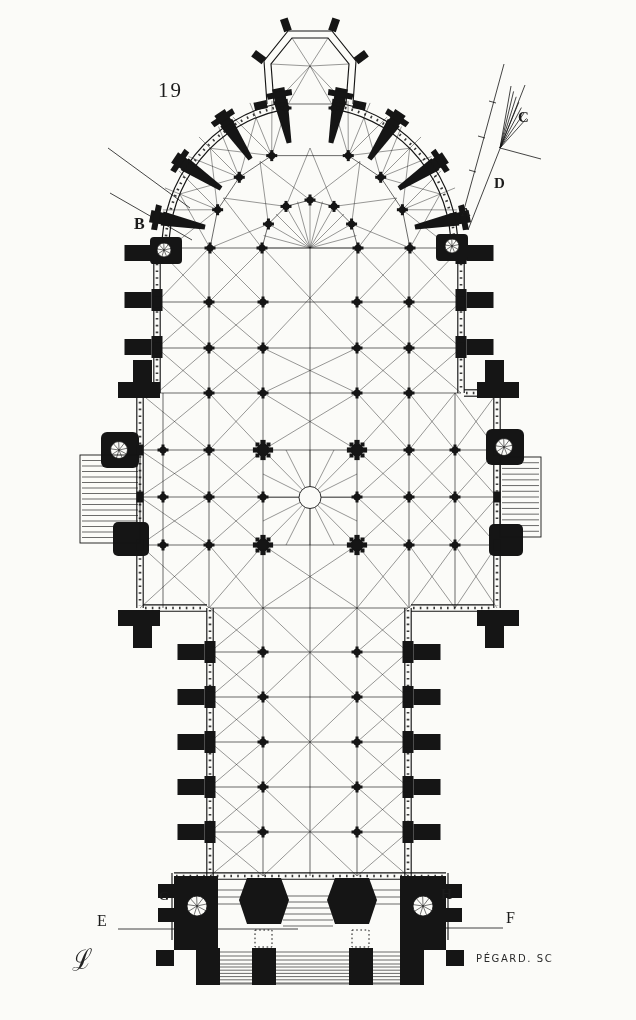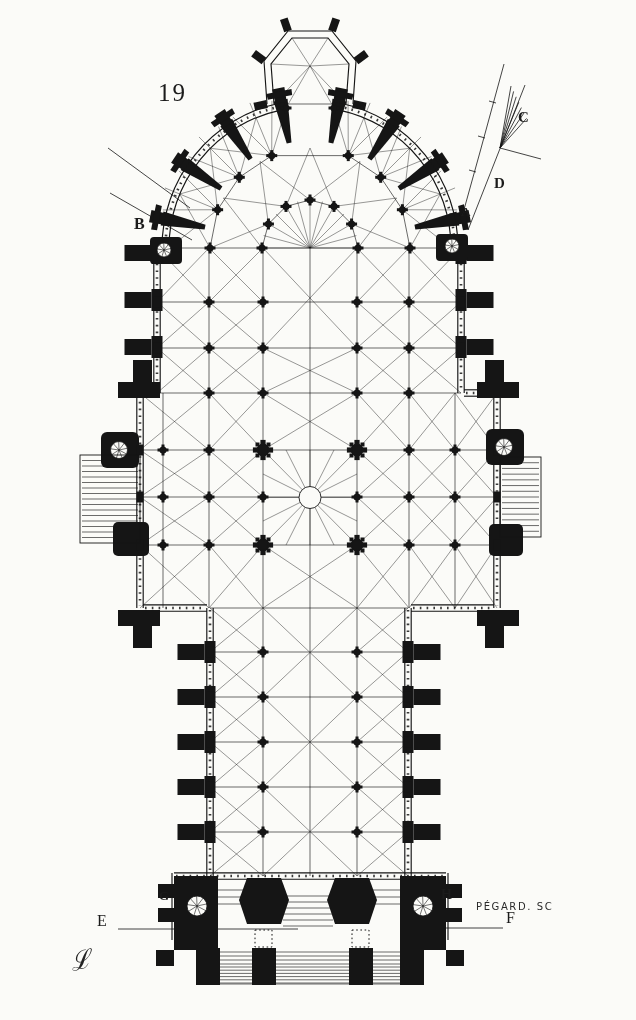--- a/index.html
+++ b/index.html
@@ -1,29 +1,29 @@
 <!DOCTYPE html>
 <html><head>
 <meta charset="utf-8">
 <style>
   html,body{margin:0;padding:0;background:#dedcd6;}
   .page{position:relative;width:636px;height:1020px;background:#fbfbf8;
         font-family:"Liberation Serif","DejaVu Serif",serif;overflow:hidden;}
   svg{position:absolute;left:0;top:0;}
   .lbl{position:absolute;color:#1b1b1b;line-height:1;white-space:nowrap;}
-  .fig{left:158px;top:80px;font-size:25px;letter-spacing:2px;}
+  .fig{left:158px;top:80px;font-size:21px;letter-spacing:2px;}
   .lA{left:461px;top:205px;font-size:13px;font-weight:bold;}
   .lB{left:134px;top:216px;font-size:16px;font-weight:bold;}
   .lC{left:518px;top:110px;font-size:15px;font-weight:bold;}
   .lD{left:494px;top:176px;font-size:15px;font-weight:bold;}
   .lE{left:97px;top:913px;font-size:16px;}
   .lF{left:506px;top:910px;font-size:16px;}
   .lG{left:159px;top:889px;font-size:13px;font-weight:bold;}
   .lH{left:441px;top:888px;font-size:14px;font-weight:bold;}
-  .sig{left:476px;top:902px;font-size:10px;letter-spacing:1.6px;
+  .sig{left:476px;top:954px;font-size:10px;letter-spacing:1.6px;
        font-family:"DejaVu Sans",sans-serif;color:#2a2a2a;}
   .mono{left:70px;top:948px;font-size:25px;font-style:italic;
         transform:rotate(-14deg);color:#222;}
 </style>
 </head>
 <body>
 
 <div class="page">
   <svg id="plan" width="636" height="1020" viewBox="0 0 636 1020">
       <g stroke="#151515" stroke-width="0.55" fill="none" stroke-opacity="0.8">

